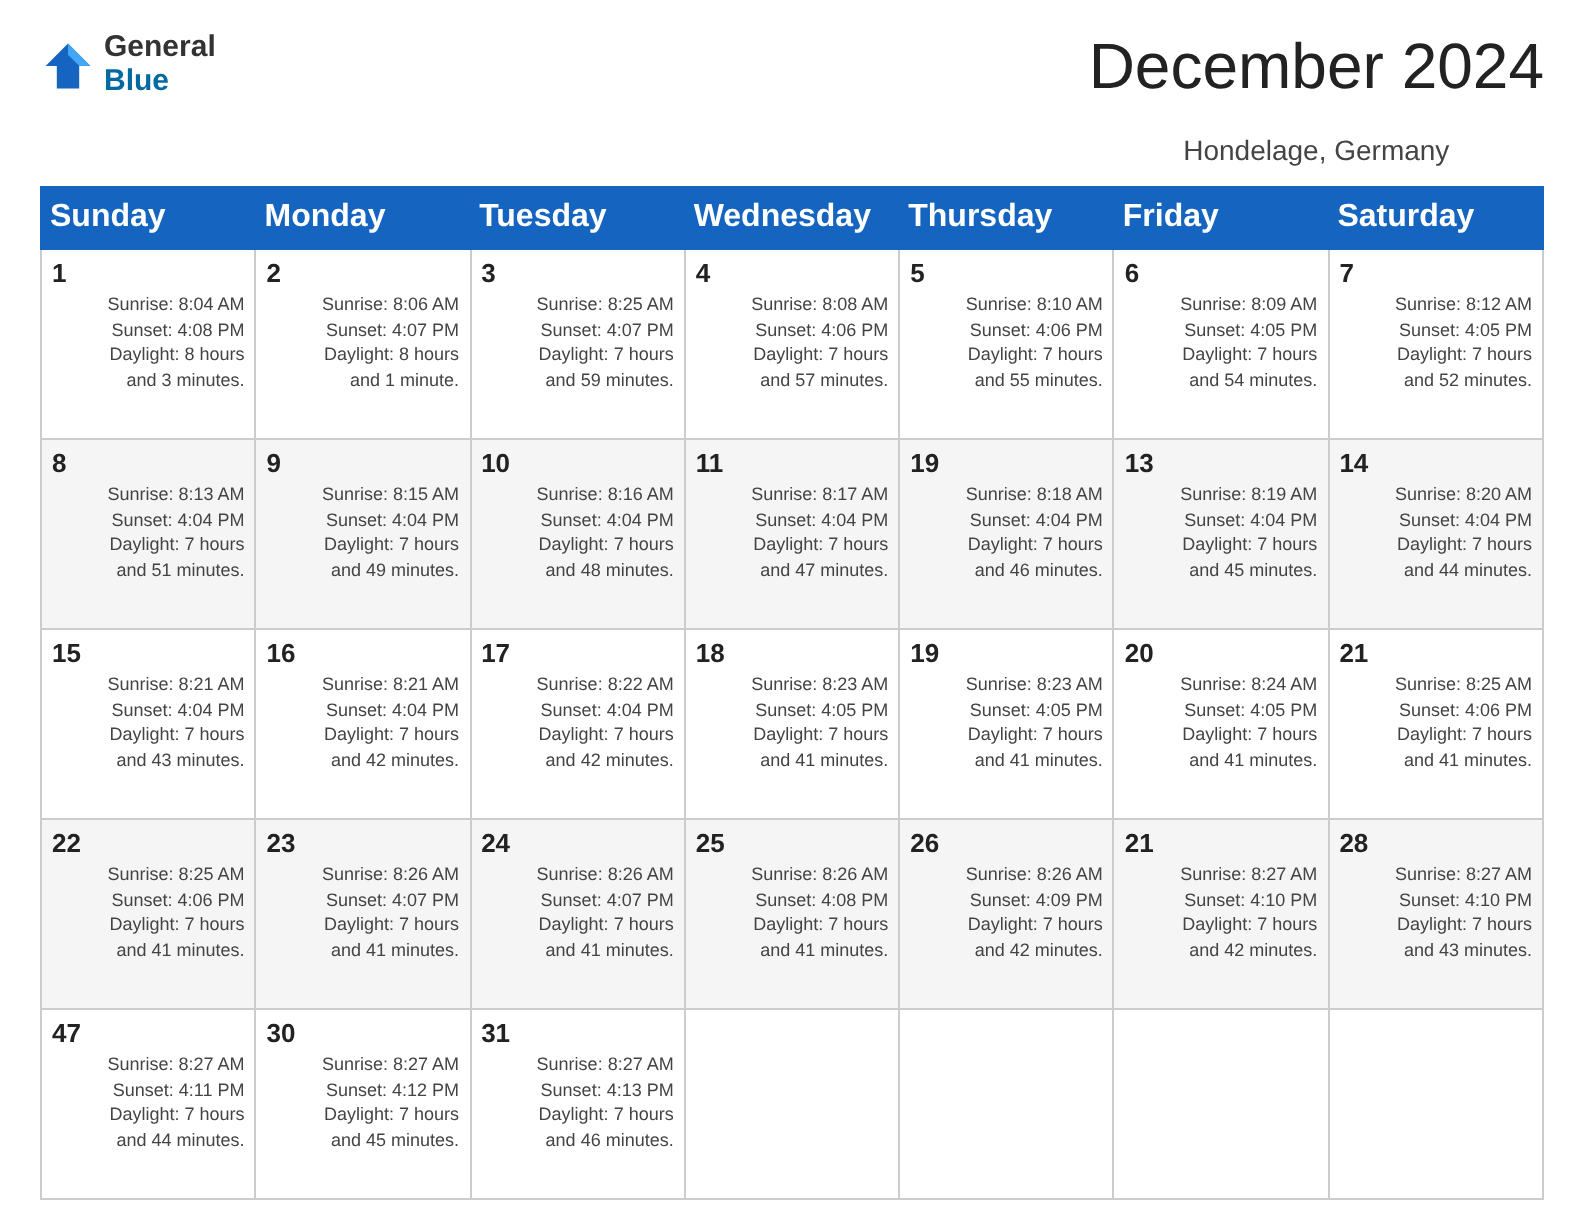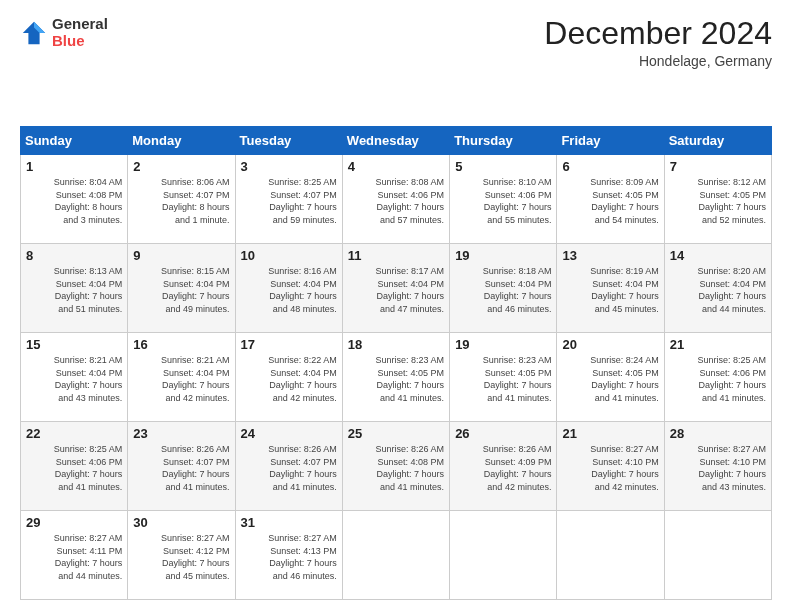--- a/index.html
+++ b/index.html
@@ -9,67 +9,66 @@
       width: 792px;
       height: 612px;
       overflow: hidden;
     }
     .page {
       width: 792px;
       height: 612px;
       padding: 16px 20px 12px 20px;
       display: flex;
       flex-direction: column;
-      gap: 47px;
     }
     .header {
       display: flex;
       justify-content: space-between;
       align-items: flex-start;
       margin-bottom: 10px;
     }
     .logo {
       display: flex;
       align-items: center;
       gap: 4px;
     }
     .logo-text {
       font-size: 15px;
       font-weight: bold;
       line-height: 1.1;
     }
     .logo-text .general { color: #333; }
-    .logo-text .blue { color: #ef4444; }
+    .logo-text .blue { color: #0369a1; }
     .logo-icon {
       width: 28px;
       height: 28px;
     }
     .title-block {
-      text-align: right;
+      text-align: center;
     }
     .month-title {
       font-size: 32px;
       font-weight: normal;
       color: #222;
       line-height: 1.1;
     }
     .subtitle {
       font-size: 14px;
       color: #444;
-      margin-top: 2px;
+      margin-top: 16px;
     }
     .calendar-table {
       width: 100%;
       border-collapse: collapse;
       flex: 1;
     }
     .calendar-table thead tr th {
       background: #1565c0;
       color: #fff;
-      font-size: 13px;
+      font-size: 16px;
       font-weight: bold;
       padding: 6px 4px;
       text-align: left;
       border: 1px solid #1565c0;
     }
     .calendar-table tbody tr td {
       border: 1px solid #ccc;
       vertical-align: top;
       padding: 4px 5px;
       font-size: 9.5px;
@@ -246,21 +245,21 @@
             <span class="day-number">21</span>
             <div class="day-info"><span>Sunrise: 8:27 AM</span><br><span>Sunset: 4:10 PM</span><br><span>Daylight: 7 hours</span><br><span>and 42 minutes.</span></div>
           </td>
           <td>
             <span class="day-number">28</span>
             <div class="day-info"><span>Sunrise: 8:27 AM</span><br><span>Sunset: 4:10 PM</span><br><span>Daylight: 7 hours</span><br><span>and 43 minutes.</span></div>
           </td>
         </tr>
         <tr>
           <td>
-            <span class="day-number">29</span>
+            <span class="day-number">47</span>
             <div class="day-info"><span>Sunrise: 8:27 AM</span><br><span>Sunset: 4:11 PM</span><br><span>Daylight: 7 hours</span><br><span>and 44 minutes.</span></div>
           </td>
           <td>
             <span class="day-number">30</span>
             <div class="day-info"><span>Sunrise: 8:27 AM</span><br><span>Sunset: 4:12 PM</span><br><span>Daylight: 7 hours</span><br><span>and 45 minutes.</span></div>
           </td>
           <td>
             <span class="day-number">31</span>
             <div class="day-info"><span>Sunrise: 8:27 AM</span><br><span>Sunset: 4:13 PM</span><br><span>Daylight: 7 hours</span><br><span>and 46 minutes.</span></div>
           </td>

